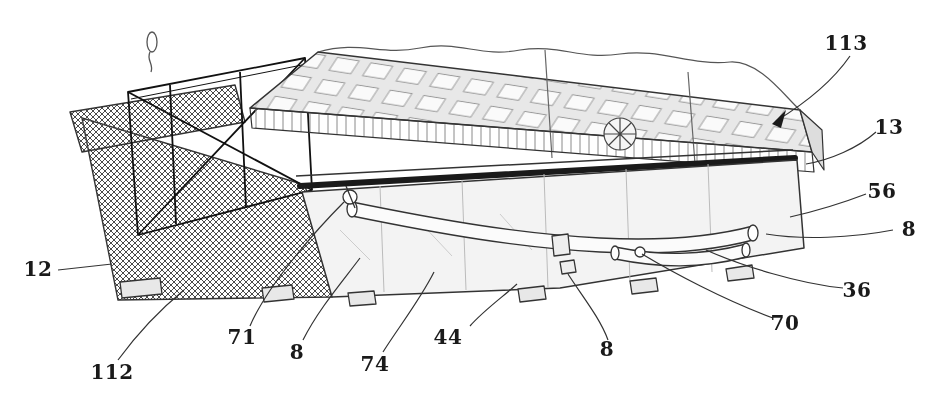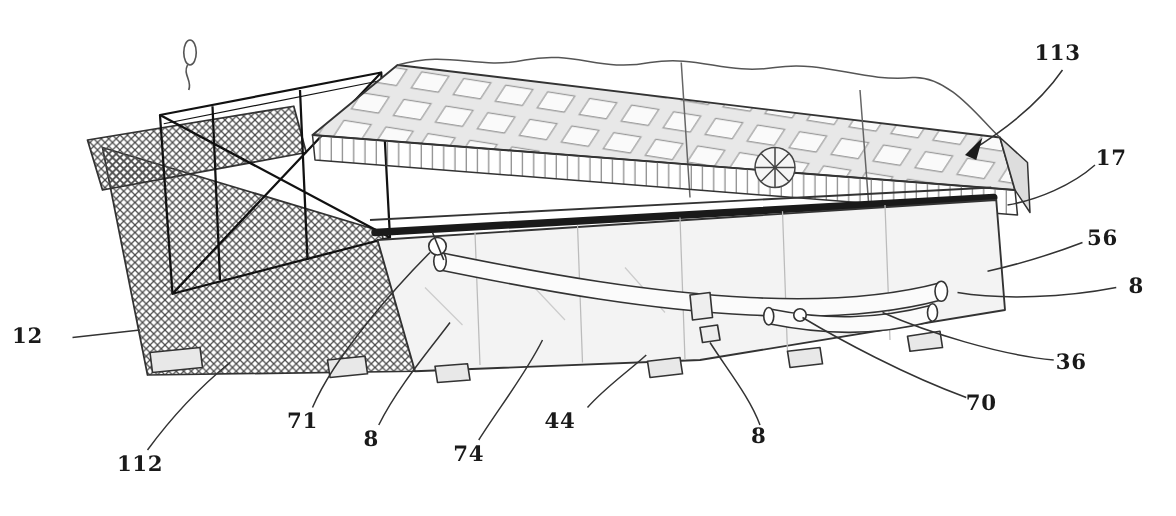--- a/index.html
+++ b/index.html
@@ -8,21 +8,21 @@
     width:941px;height:413px;
     background:#ffffff;
     overflow:hidden;
     font-family:"DejaVu Serif", serif;
   }
   .drawing{position:absolute;left:0;top:0;}
   .ref-label{
     position:absolute;
     transform:translate(-50%,-50%);
     font-weight:bold;
-    font-size:17px;
+    font-size:20px;
     color:#1a1a1a;
     letter-spacing:.5px;
     white-space:nowrap;
     user-select:none;
     text-align:center;
   }
 </style>
 </head>
 <body>
 
@@ -123,27 +123,27 @@
       <path d="M773,318 C724,300 672,272 642,254"></path>
       <path d="M843,288 C800,284 742,266 706,250"></path>
       <path d="M893,230 C852,238 802,240 766,234"></path>
       <path d="M866,194 C840,204 812,212 790,217"></path>
       <path d="M876,132 C858,148 830,160 806,164"></path>
       <path d="M850,56 C832,82 804,104 776,121"></path>
       <polygon points="772,124 786,110 781,128" fill="#1a1a1a" stroke="none"></polygon>
     </g>
   </svg>
 
-  <div class="ref-label" style="left:22px;top:269px">12</div>
+  <div class="ref-label" style="left:38px;top:269px">12</div>
   <div class="ref-label" style="left:112px;top:372px">112</div>
   <div class="ref-label" style="left:242px;top:337px">71</div>
   <div class="ref-label" style="left:297px;top:352px">8</div>
   <div class="ref-label" style="left:375px;top:364px">74</div>
   <div class="ref-label" style="left:448px;top:337px">44</div>
   <div class="ref-label" style="left:607px;top:349px">8</div>
   <div class="ref-label" style="left:785px;top:323px">70</div>
   <div class="ref-label" style="left:857px;top:290px">36</div>
   <div class="ref-label" style="left:909px;top:229px">8</div>
   <div class="ref-label" style="left:882px;top:191px">56</div>
-  <div class="ref-label" style="left:889px;top:127px">17</div>
+  <div class="ref-label" style="left:889px;top:127px">13</div>
   <div class="ref-label" style="left:846px;top:43px">113</div>
 
 </div>
 
 </body></html>

